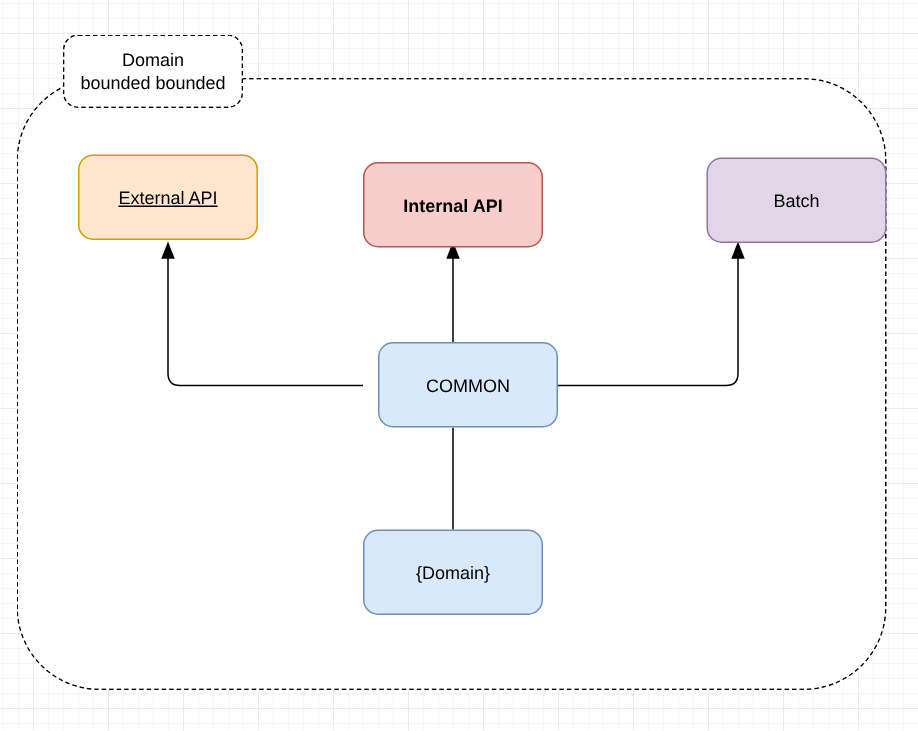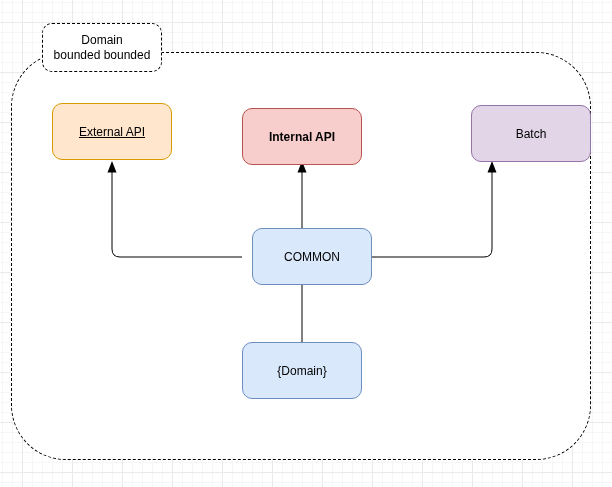--- a/index.html
+++ b/index.html
@@ -64,21 +64,21 @@
     justify-content: center;
     text-align: center;
     font-size: 12px;
     color: #000000;
     z-index: 3;
   }
   .node-external-api { left: 52px;  top: 103px; background: #ffe6cc; border-color: #d79b00; text-decoration: underline; }
   .node-internal-api { left: 242px; top: 108px; background: #f8cecc; border-color: #b85450; font-weight: bold; }
   .node-batch        { left: 432px; top: 105px; background: #e1d5e7; border-color: #9673a6; margin-left: 39px; }
   .node-common       { left: 252px; top: 228px; background: #dae8fc; border-color: #6c8ebf; }
-  .node-domain       { left: 242px; top: 342px; background: #dae8fc; border-color: #6c8ebf; }
+  .node-domain       { left: 242px; top: 353px; background: #dae8fc; border-color: #6c8ebf; }
   
   .group-label {
     position: absolute;
     left: 42px;
     top: 23px;
     width: 120px;
     height: 49px;
     background: #ffffff;
     border: 1px dashed #000000;
     border-radius: 10px;

